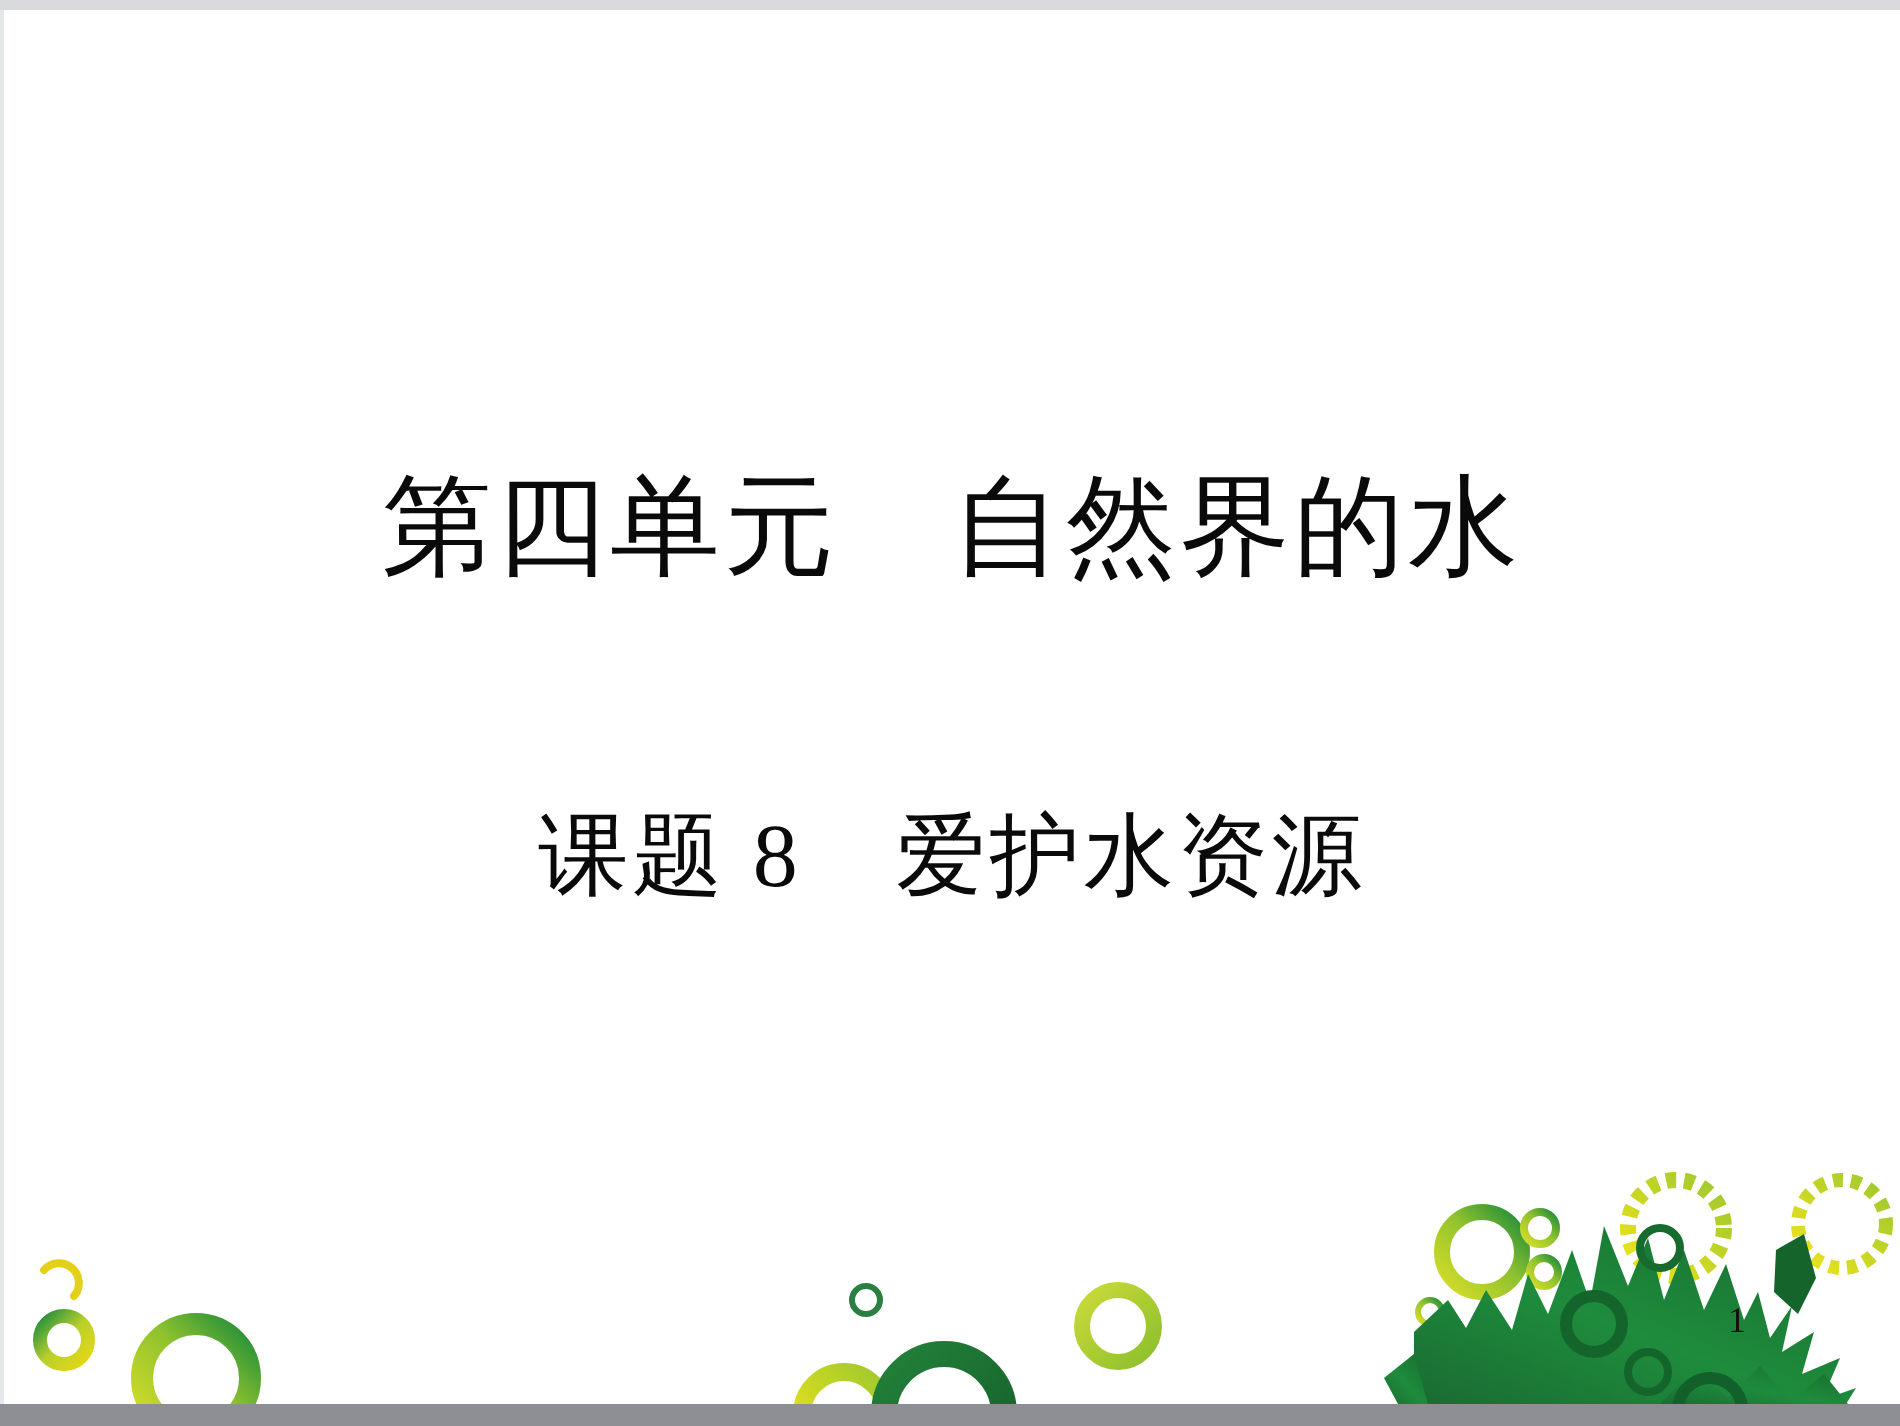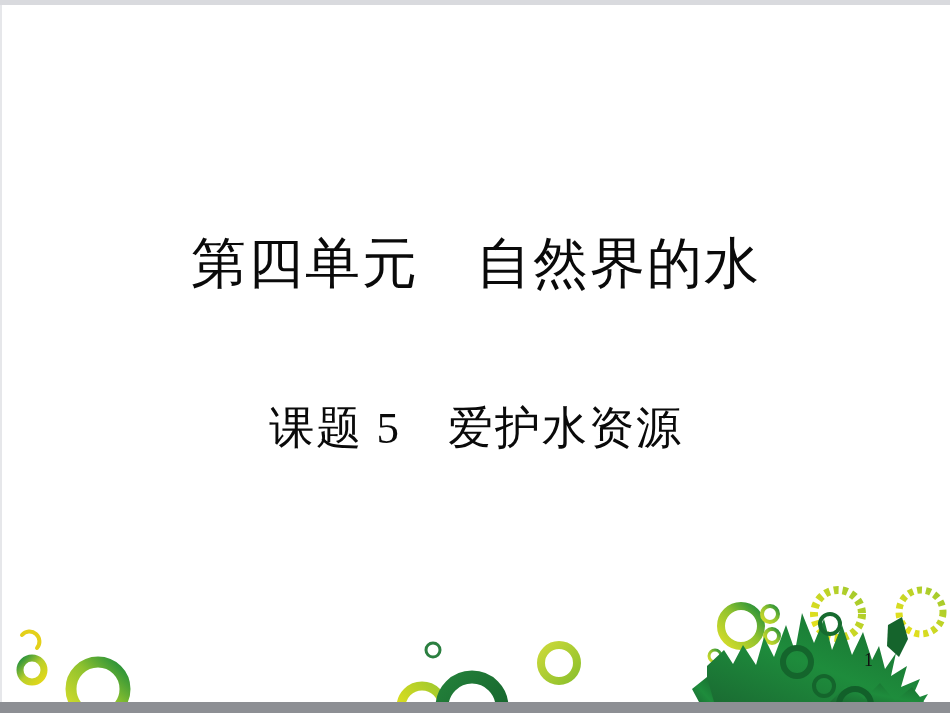--- a/index.html
+++ b/index.html
@@ -240,21 +240,21 @@
           <circle cx="822" cy="681" r="10" fill="none" stroke="#14652c" stroke-width="4"></circle>
         </g>
         <g>
           <circle cx="853" cy="700" r="16" fill="none" stroke="#12602a" stroke-width="6"></circle>
         </g>
       </svg>
     </div>
 
     <div class="title-line">第四单元　自然界的水</div>
 
-    <div class="subtitle-line">课题 5　爱护水资源</div>
+    <div class="subtitle-line">课题 8　爱护水资源</div>
 
   </div>
 
   <div class="page-number">1</div>
 
   <div class="chrome-bottom"></div>
 
 </div>
 
 </body></html>

